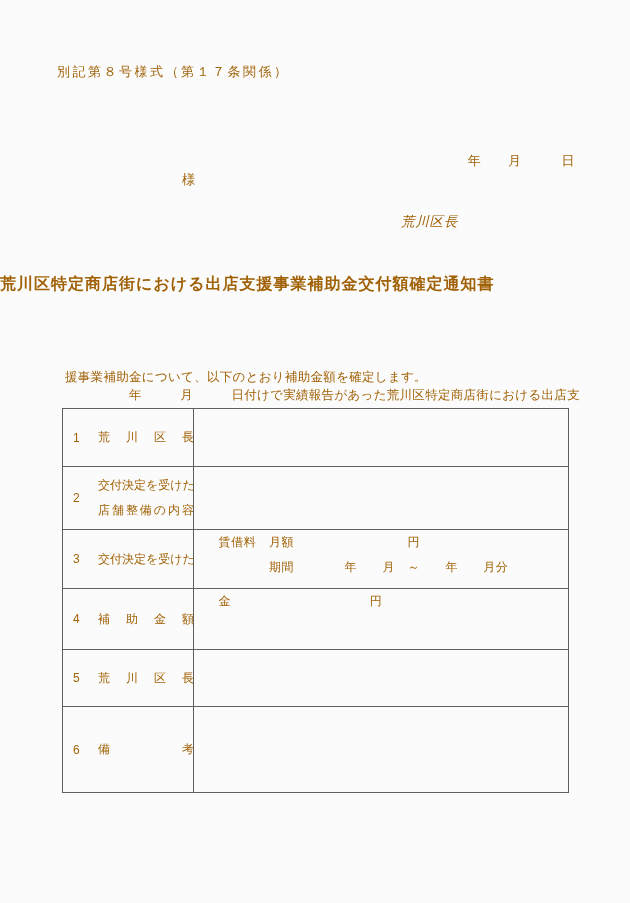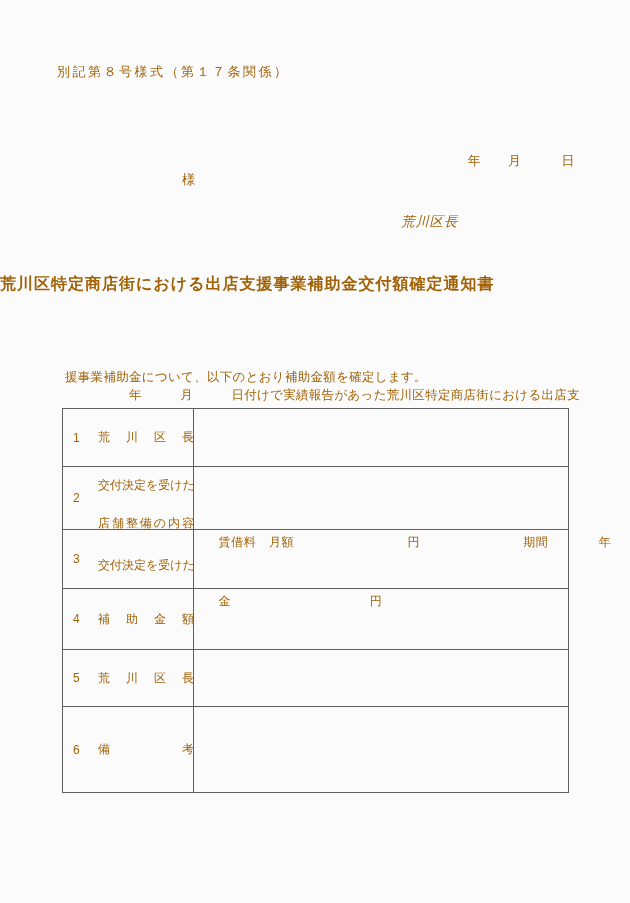--- a/index.html
+++ b/index.html
@@ -68,27 +68,26 @@
   .num{width:25px;flex:none;}
   .lbl{
     width:96px;flex:none;
     text-align:justify;text-align-last:justify;
     white-space:nowrap;
   }
   .lbl2{width:96px;flex:none;line-height:25px;}
   .lbl2 .ln{
     text-align:justify;text-align-last:justify;
     white-space:nowrap;
-    margin-top:13px;
   }
   .cc{
     flex:1;min-width:0;
-    display:flex;justify-content:flex-start;
+    display:flex;flex-direction:column;justify-content:flex-start;
     padding-left:12px;box-sizing:border-box;
-    white-space:pre;line-height:25px;letter-spacing:0.6px;gap:40px;
+    white-space:pre;line-height:25px;letter-spacing:0.6px;
   }
 </style>
 </head>
 <body>
 
 <div class="page">
 
   <div class="form-number">別記第８号様式（第１７条関係）</div>
 
   <div class="doc-number-block">

